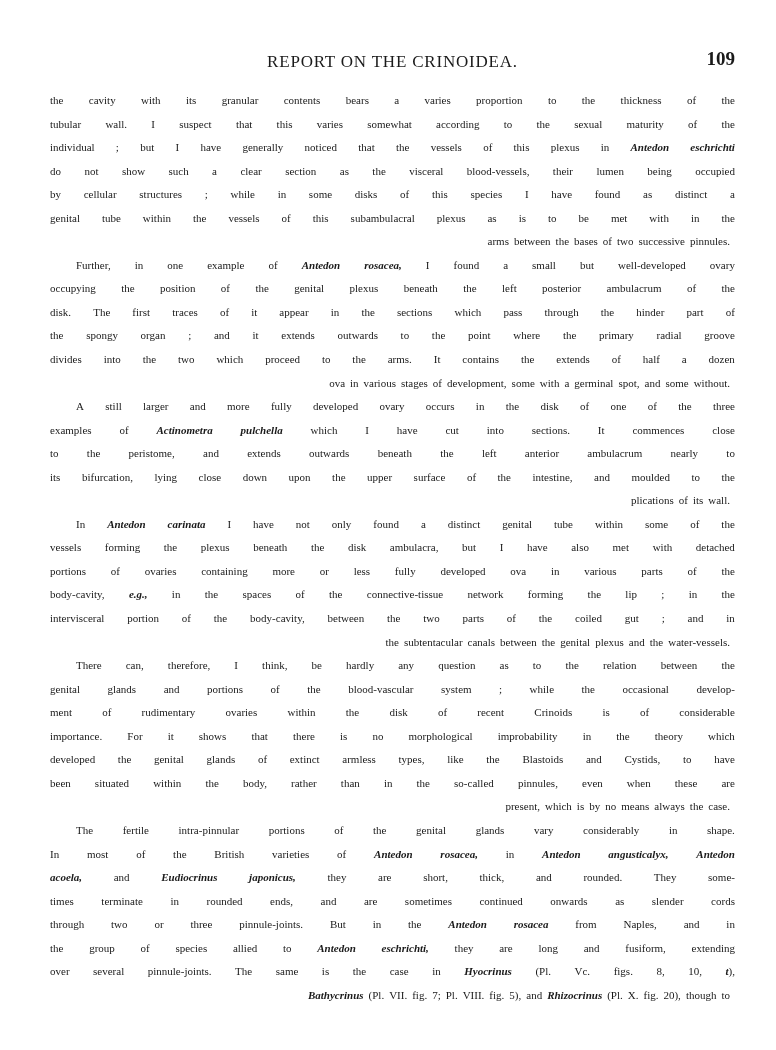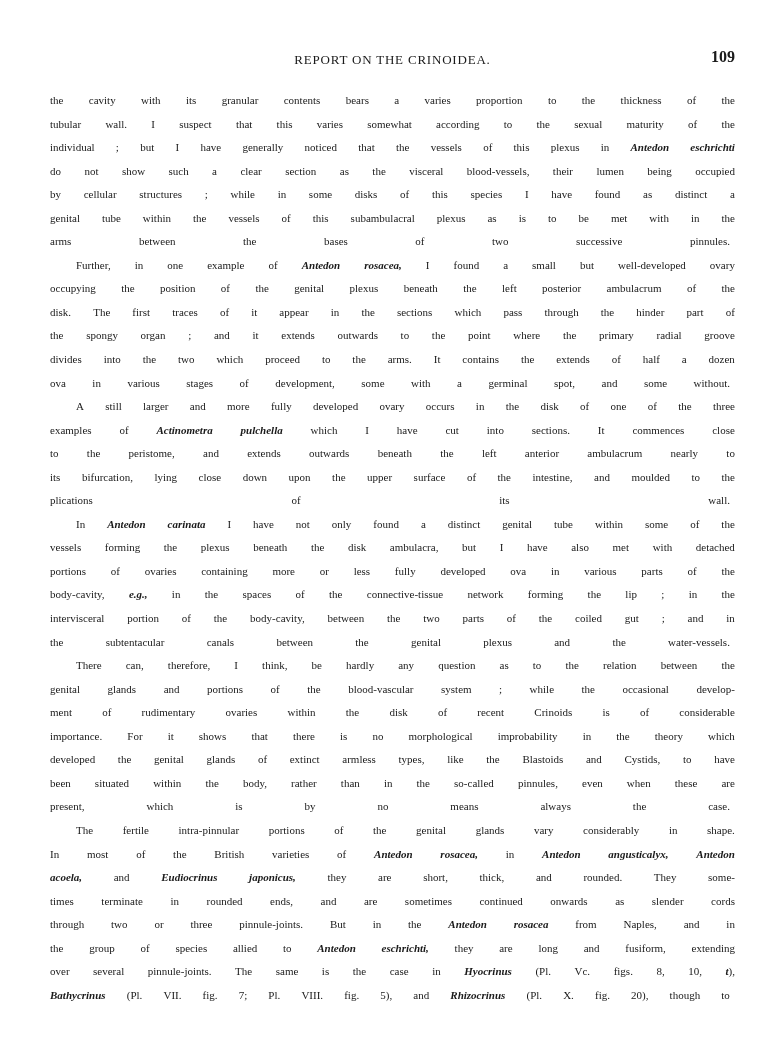--- a/index.html
+++ b/index.html
@@ -1,29 +1,29 @@
 <!DOCTYPE html>
 <html><head>
 <meta charset="utf-8">
 <style>
   html, body { margin:0; padding:0; background:#ffffff; }
   body { width:776px; height:1050px; position:relative; overflow:hidden;
          font-family:"Liberation Serif","DejaVu Serif",serif; color:#1a1a1a; }
   .header { position:absolute; top:46px; left:50px; width:685px; height:24px; }
   .running-title { position:absolute; left:0; right:0; text-align:center;
-         font-size:13px; letter-spacing:0.8px; top:6px; }
-  .page-number { position:absolute; right:0; top:2px; font-size:16px; font-weight:bold; }
+         font-size:17px; letter-spacing:0.8px; top:6px; }
+  .page-number { position:absolute; right:0; top:2px; font-size:19px; font-weight:bold; }
   .body { position:absolute; top:89px; left:50px; width:685px; }
   .line { display:block; height:23.55px; line-height:23.55px; font-size:11px;
           text-align:justify; text-align-last:justify; white-space:nowrap; overflow:visible; }
   .line.last { text-align-last:left; }
   .line.indent { padding-left:26px; }
   i { font-style:italic;font-weight:bold; }
   .jl { display:flex; justify-content:space-between; }
-  .jl.last { justify-content:space-between; gap:0; }
+  .jl.last { justify-content:flex-end; gap:0; }
   .jl.last .tok { margin-right:5px; }
 </style>
 </head>
 <body>
 
 <div class="header">
   <div class="running-title">REPORT ON THE CRINOIDEA.</div>
   <div class="page-number">109</div>
 </div>
 

